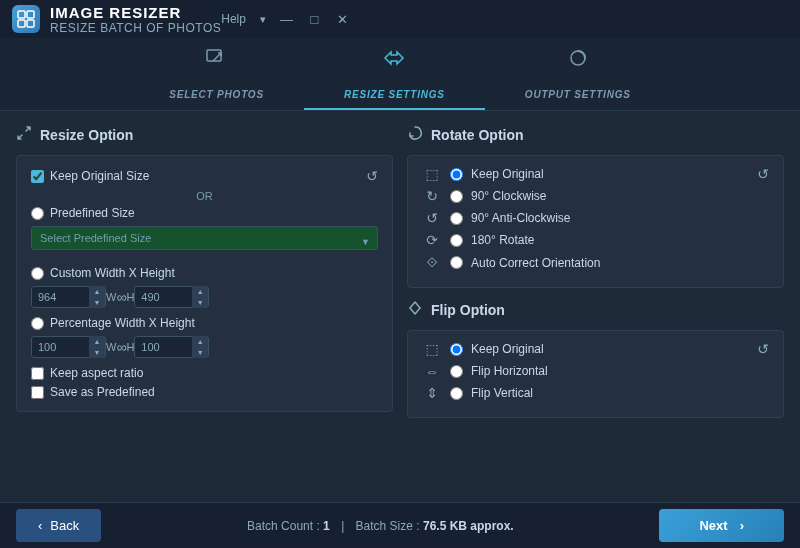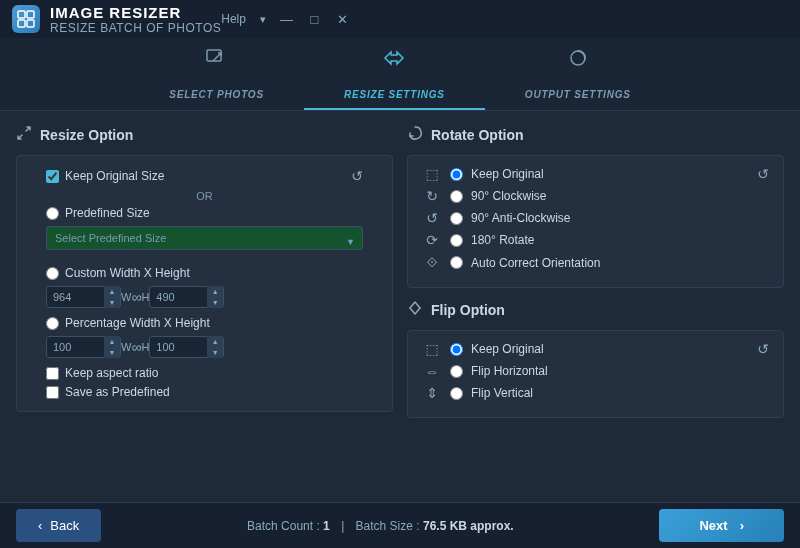--- a/index.html
+++ b/index.html
@@ -336,21 +336,21 @@
       font-weight: 600;
       display: flex;
       align-items: center;
       gap: 12px;
     }
 
     .resize-inner-box {
       background: #243040;
       border: 1px solid #2e4055;
       border-radius: 4px;
-      padding: 12px 29px;
+      padding: 12px 14px;
       position: relative;
     }
   </style>
 </head>
 <body>
 
 <div class="titlebar">
   <div class="titlebar-left">
     <div class="app-icon">
       <svg width="18" height="18" viewBox="0 0 18 18" fill="none">

